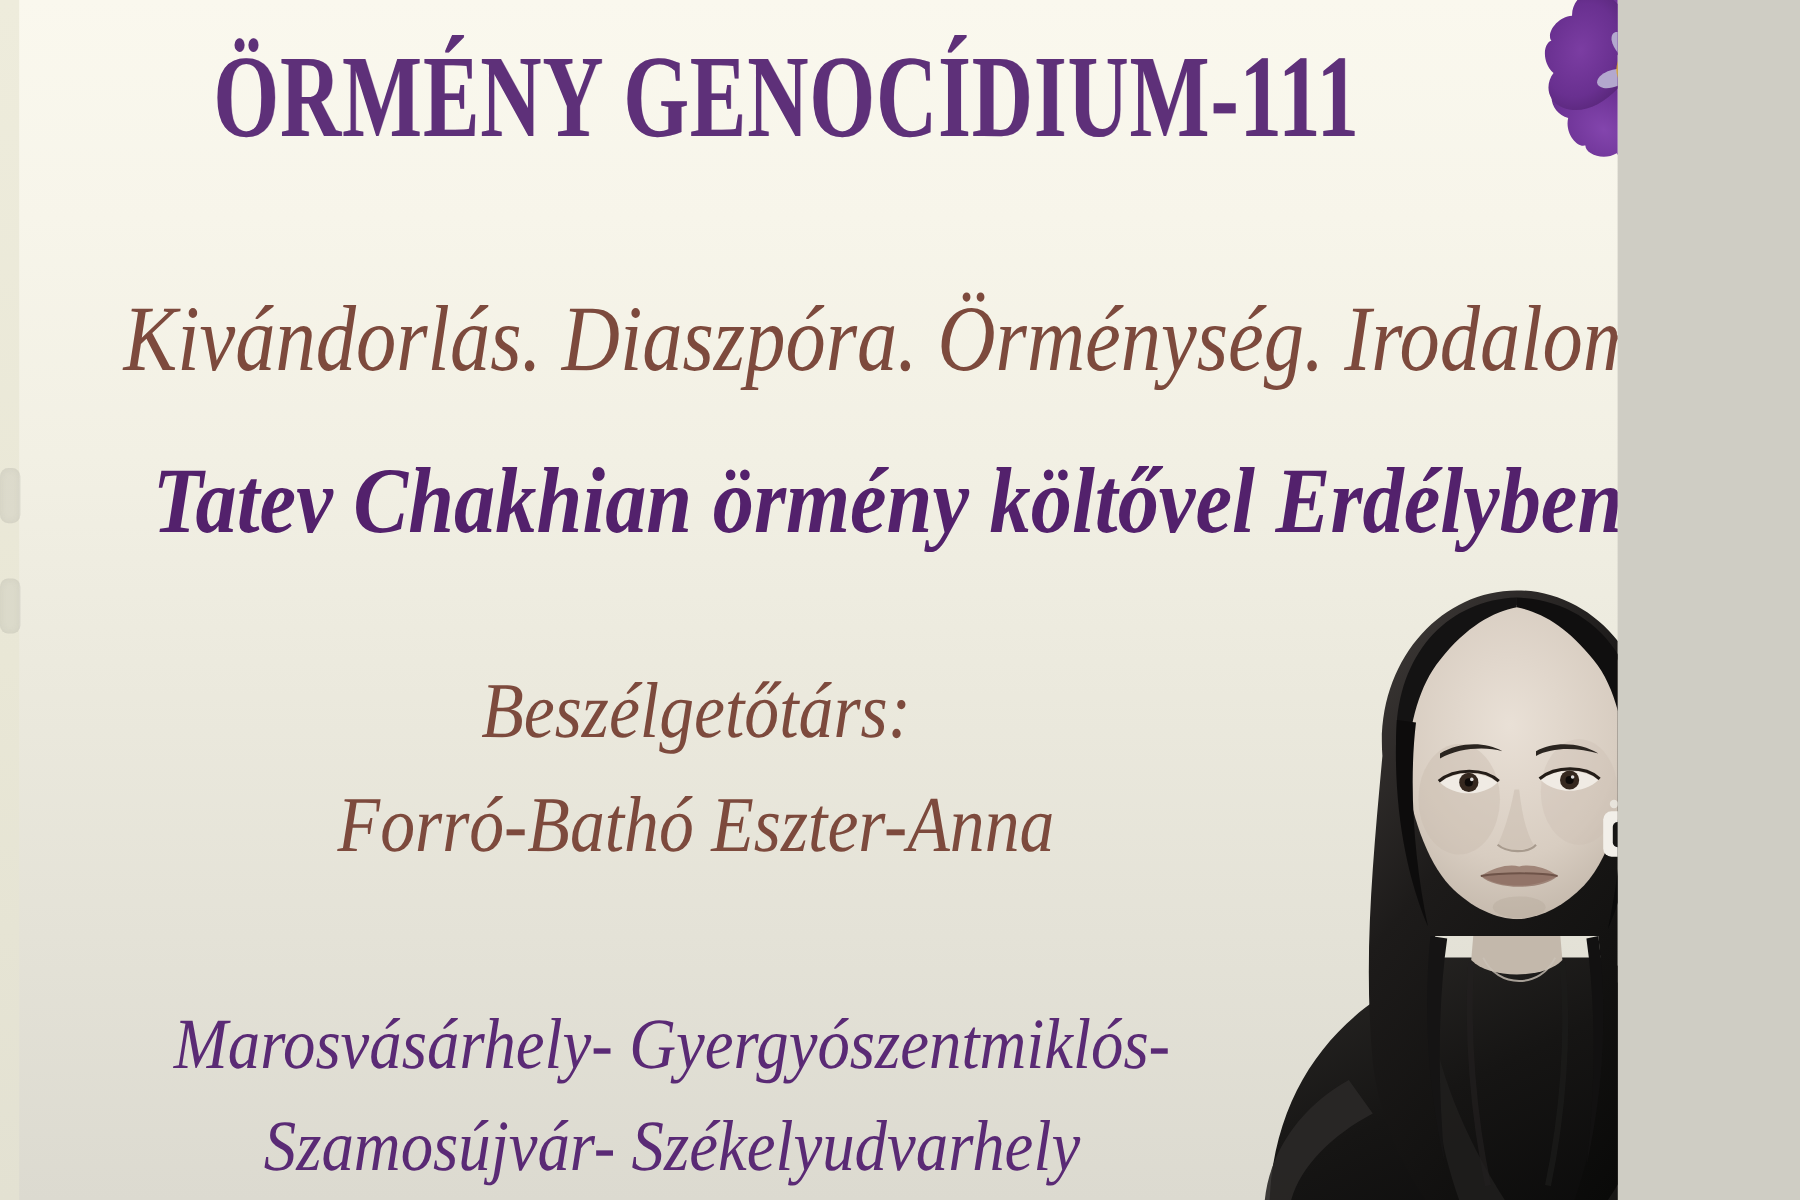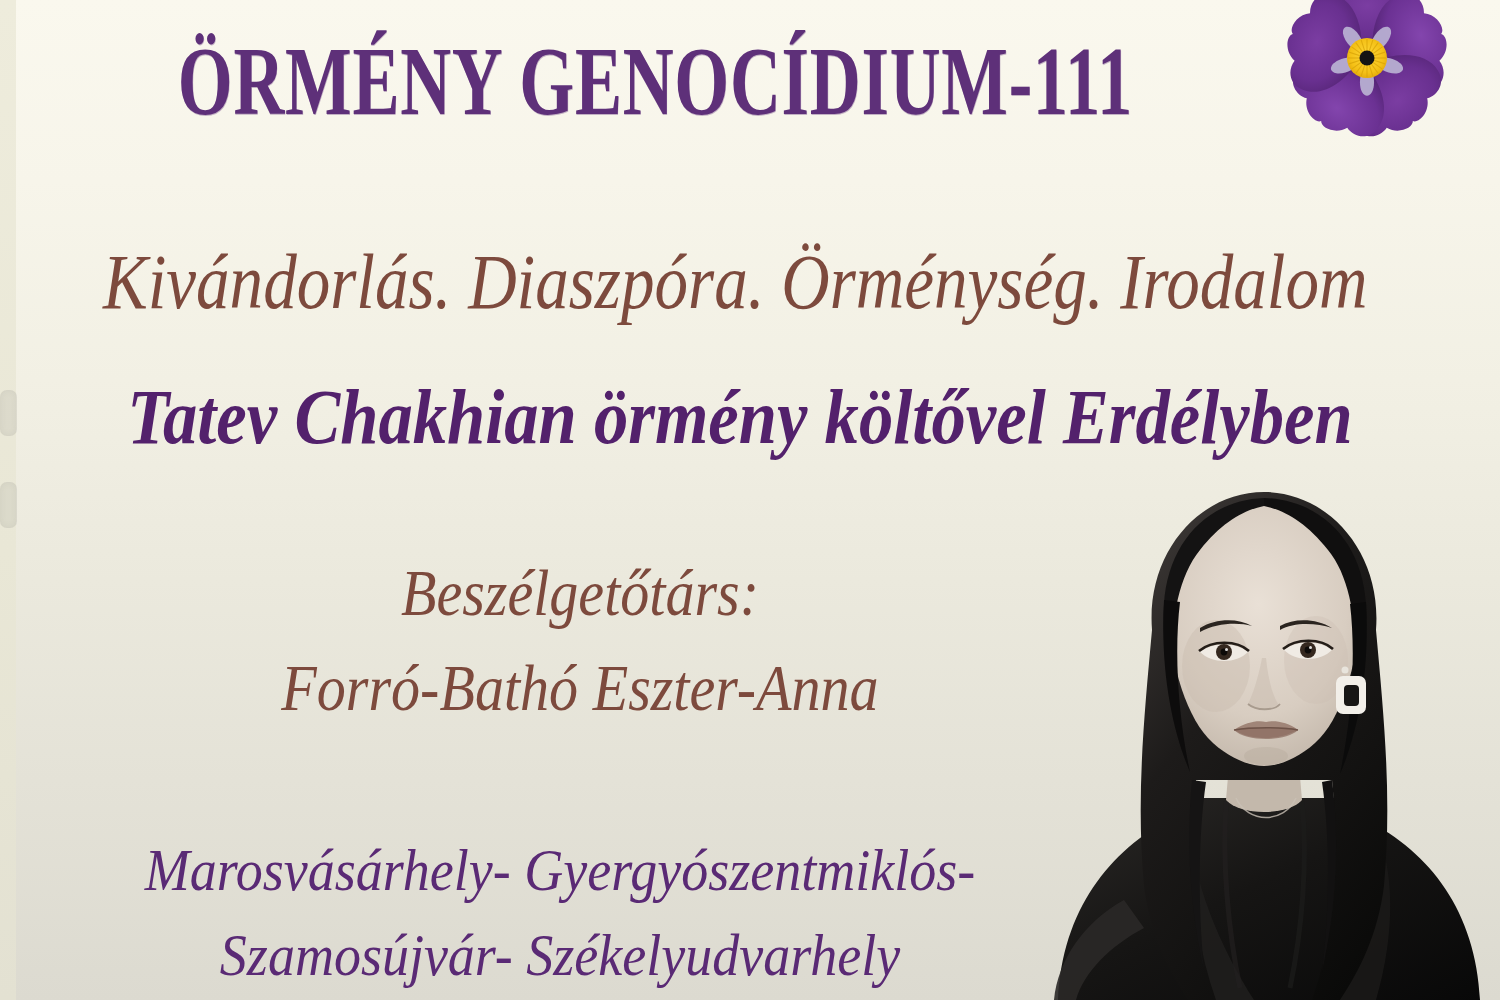--- a/index.html
+++ b/index.html
@@ -2,21 +2,21 @@
 <html><head>
 <meta charset="utf-8">
 <style>
   html, body {
     margin: 0;
     padding: 0;
     background: #cfcdc4;
   }
   #poster {
     position: relative;
-    width: 1500px;
+    width: 1348px;
     height: 1000px;
     overflow: hidden;
     background:
       linear-gradient(to bottom,
         #faf8ee 0%,
         #f7f5ea 18%,
         #f2f0e4 38%,
         #ebe9dd 58%,
         #e4e2d7 78%,
         #dcdad0 100%);

